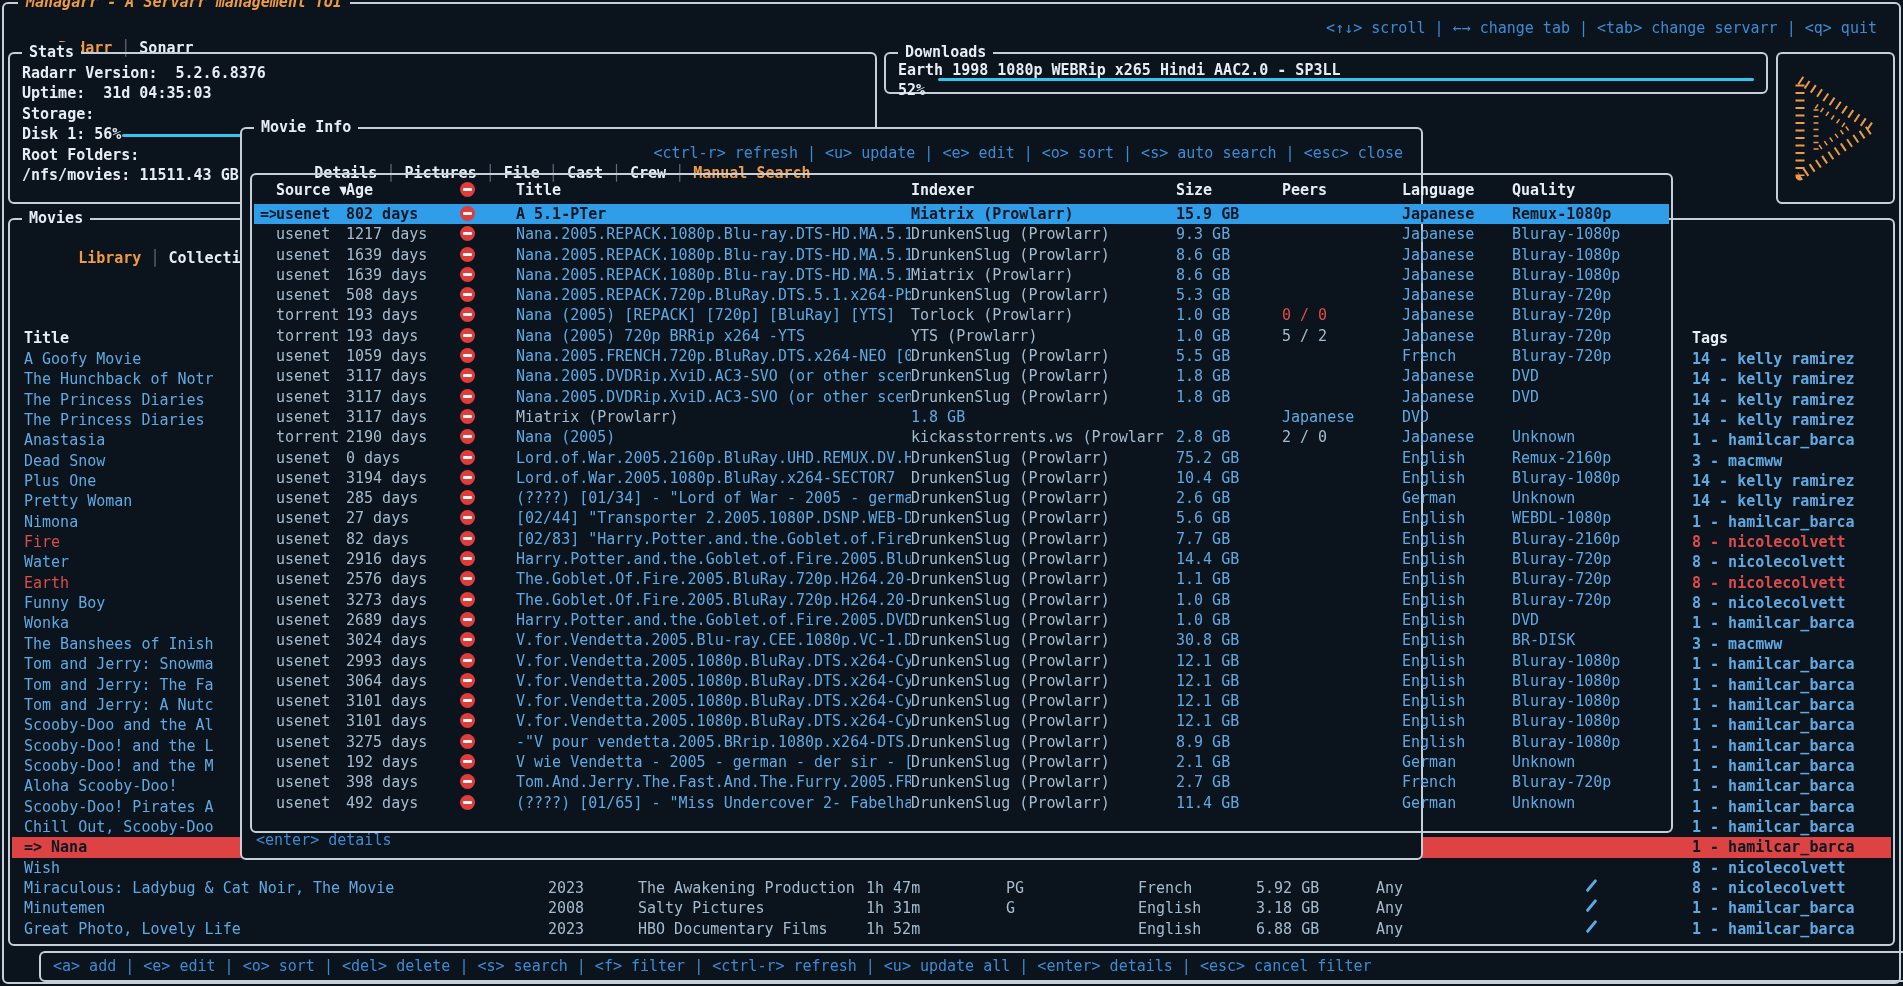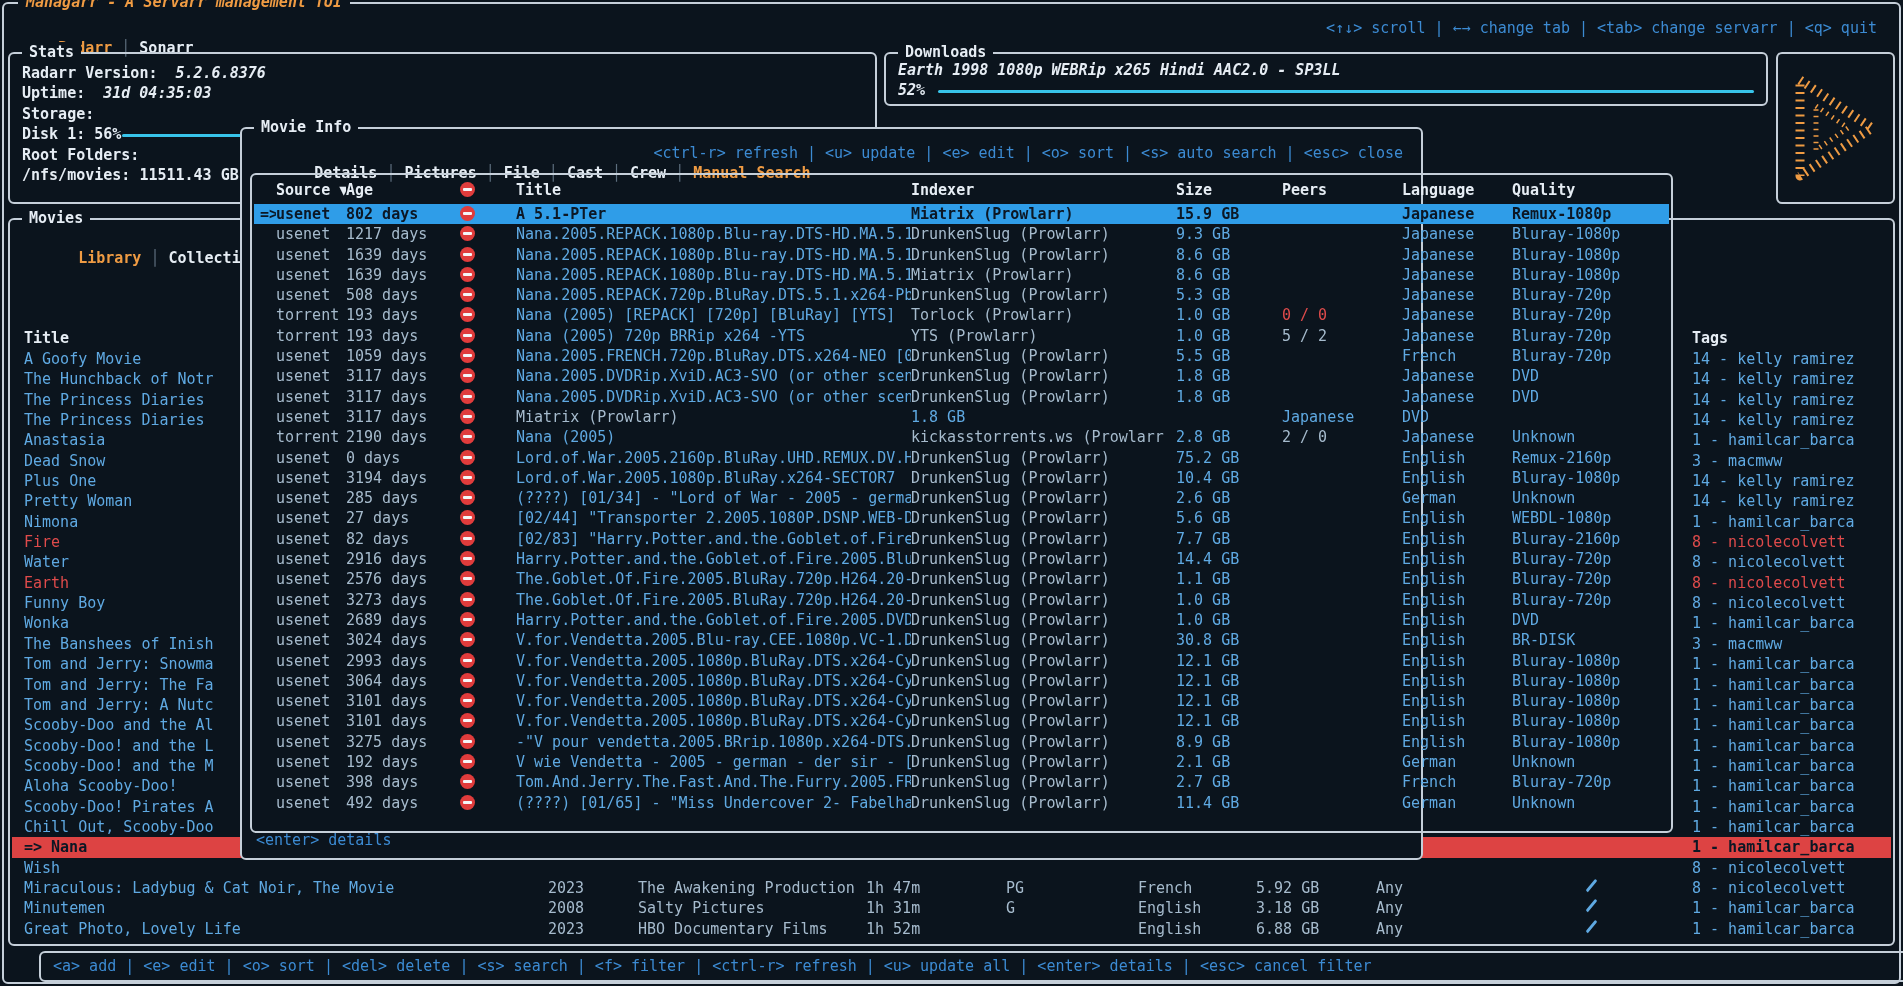--- a/index.html
+++ b/index.html
@@ -32,42 +32,42 @@
   
   .app-frame{position:absolute;inset:2px;border:2px solid var(--border);border-radius:6px;}
   .app-title{position:absolute;top:-12px;left:14px;background:var(--bg);padding:0 8px;color:var(--orange);font-weight:bold;font-style:italic;white-space:pre;}
   .servarr-tabs{position:absolute;left:22px;top:18px;white-space:pre;}
   .top-hints{position:absolute;right:26px;top:18px;color:var(--hint);white-space:pre;}
 
   
   .stats-box{left:8px;top:52px;width:869px;height:152px;}
   .stats-body{padding:9px 0 0 12px;}
   .stat-line{height:20.4px;white-space:pre;}
-  .stat-val{margin-left:18px;font-style:italic;}
+  .stat-val{margin-left:18px;}
   .disk-bar{position:absolute;left:112px;top:80px;right:8px;height:3px;background:var(--cyan);border-radius:2px;}
 
   
-  .dl-box{left:884px;top:52px;width:884px;height:54px;}
-  .dl-body{padding:6px 0 0 12px;font-style:italic;}
+  .dl-box{left:884px;top:52px;width:884px;height:42px;}
+  .dl-body{padding:6px 0 0 12px;}
   .dl-bar{position:absolute;left:52px;bottom:11px;right:12px;height:3px;background:var(--cyan);border-radius:2px;}
 
   
   .logo-box{left:1776px;top:52px;width:119px;height:152px;display:flex;align-items:center;justify-content:center;}
 
   
   .movies-box{left:8px;top:218px;width:1887px;height:728px;}
   .lib-tabs{position:absolute;left:14px;top:8px;white-space:pre;}
   .lib-grid{display:grid;grid-template-columns:536px 90px 228px 140px 132px 118px 120px 204px 112px 1fr;}
   .lib-header{position:absolute;left:2px;right:2px;top:108px;height:22px;}
   .lib-rows{position:absolute;left:2px;right:2px;top:129px;}
   .lib-row{height:20.35px;line-height:20.35px;}
   .lib-grid > .cell:first-child{padding-left:12px;}
   .t-title{color:var(--blue);}
   .t-title.red{color:var(--red);}
-  .t-tag{color:var(--blue);}
+  .t-tag{color:var(--blue);font-weight:bold;}
   .t-tag.red{color:var(--red);}
   .mk:not(:empty){margin-right:9px;}
   .lib-row.selected{background:var(--sel-red);}
   .lib-row.selected .cell,.lib-row.selected .t-title,.lib-row.selected .t-tag,.lib-row.selected .mk{color:var(--ink) !important;font-weight:bold;}
   .quill{display:inline-block;width:3px;height:15px;background:var(--blue);border-radius:2px 2px 0 2px;transform:rotate(40deg);margin-left:10px;opacity:0;}
   .quill.show{opacity:1;}
 
   
   .bottom-box{left:8px;top:951px;width:1887px;height:31px;margin-left:31px;}
   .bottom-hints{padding:3px 0 0 12px;color:var(--hint);white-space:pre;}

